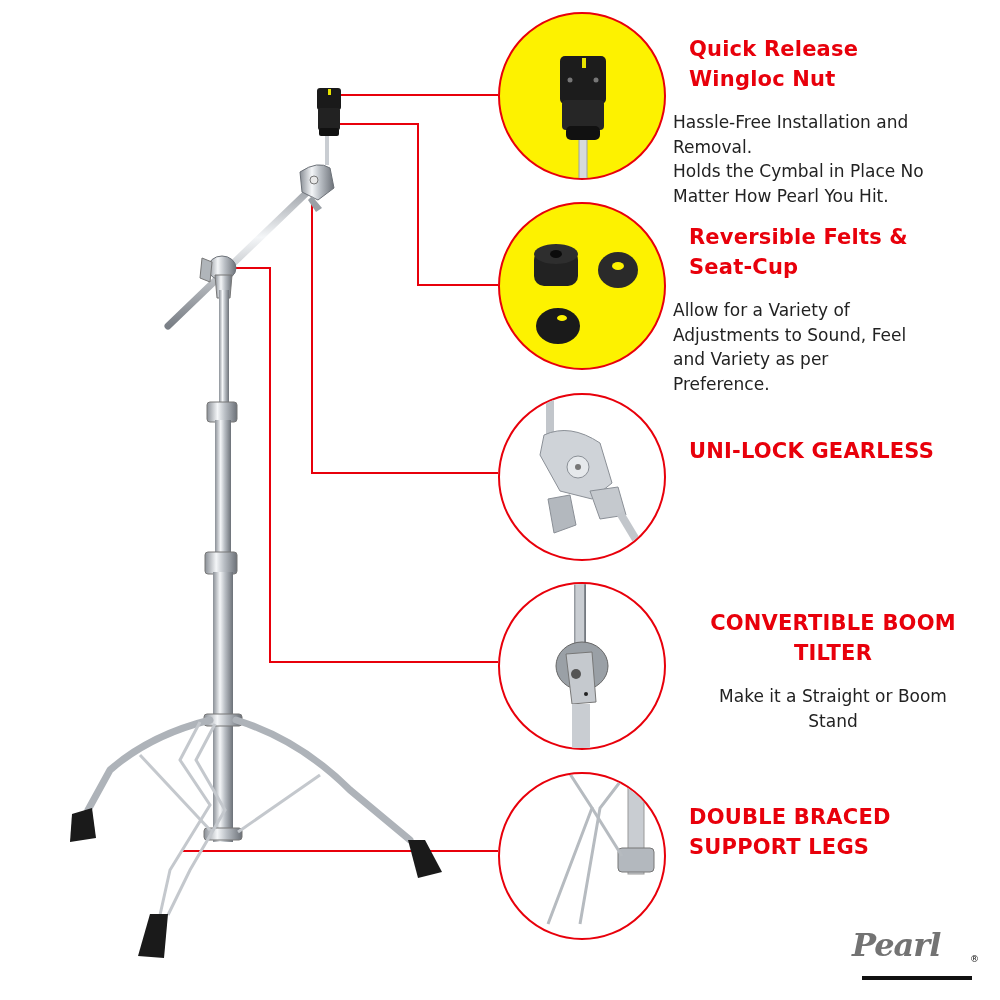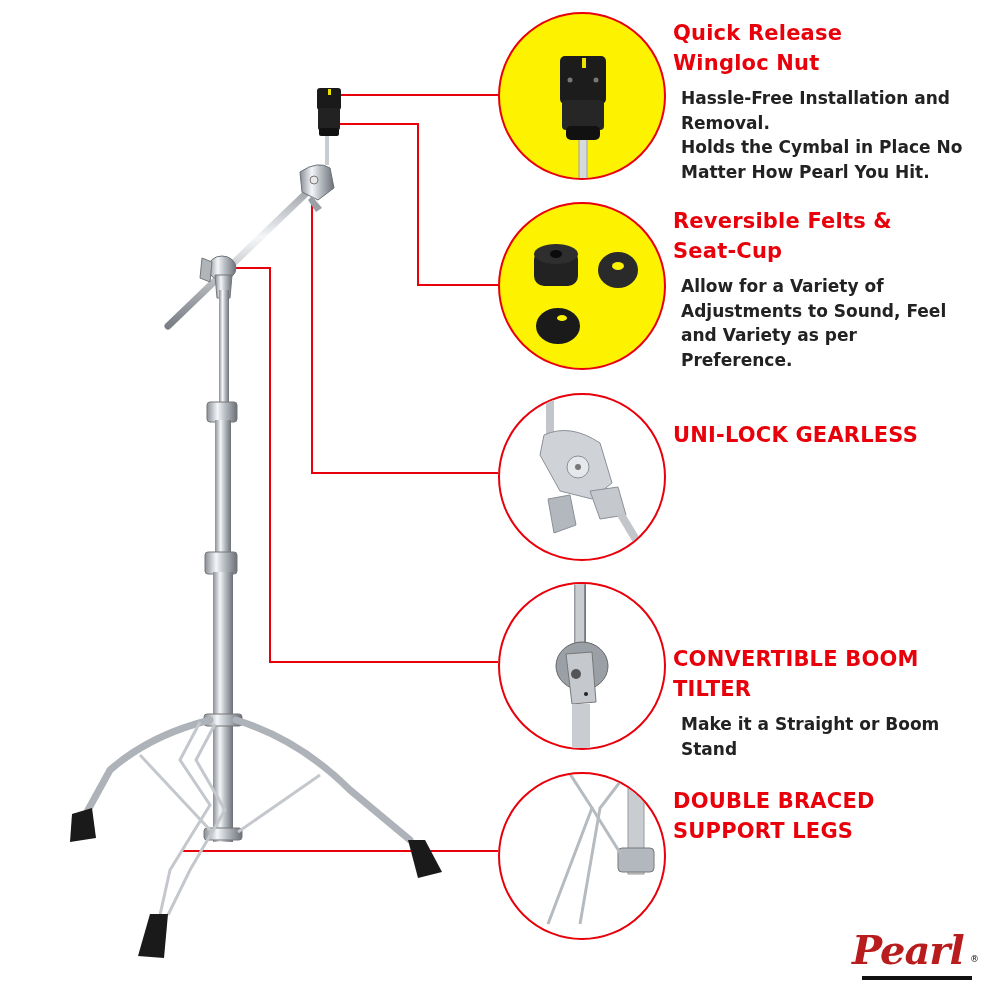--- a/index.html
+++ b/index.html
@@ -1,27 +1,27 @@
 <!DOCTYPE html>
 <html><head>
 <meta charset="utf-8">
 <style>
   html,body{margin:0;padding:0;background:#fff;}
   body{width:1000px;height:1000px;position:relative;overflow:hidden;font-family:"Liberation Sans",sans-serif;}
   .stage{position:absolute;left:0;top:0;width:1000px;height:1000px;}
   svg.art{position:absolute;left:0;top:0;}
   .feature{position:absolute;left:673px;width:320px;}
-  .feature h2{margin:0;color:#e8000b;font-family:"DejaVu Sans",sans-serif;font-weight:bold;font-size:21px;line-height:30px;letter-spacing:0.2px;}
-  .feature p{margin:8px;color:#222;font-family:"DejaVu Sans",sans-serif;font-size:17px;line-height:24.5px;font-weight:bold;}
+  .feature h2{margin:16px;color:#e8000b;font-family:"DejaVu Sans",sans-serif;font-weight:bold;font-size:21px;line-height:30px;letter-spacing:0.2px;}
+  .feature p{margin:0;color:#222;font-family:"DejaVu Sans",sans-serif;font-size:17px;line-height:24.5px;}
   .circle{position:absolute;left:498px;width:168px;height:168px;border-radius:50%;border:2.5px solid #e8000b;box-sizing:border-box;overflow:hidden;}
   .circle.yellow{background:#fdf200;}
   .circle.white{background:#fff;}
   .circle svg{position:absolute;left:0;top:0;}
   .logo{position:absolute;left:852px;top:926px;width:130px;height:60px;}
-  .logo-text{position:absolute;left:0;top:0;font-family:"DejaVu Serif",serif;font-style:italic;font-weight:bold;font-size:40px;color:#b91c1c;letter-spacing:-1px;text-align:right;}
+  .logo-text{position:absolute;left:0;top:0;font-family:"DejaVu Serif",serif;font-style:italic;font-weight:bold;font-size:32px;color:#737373;letter-spacing:-1px;text-align:right;}
   .logo-bar{position:absolute;left:10px;top:50px;width:110px;height:4px;background:#111;}
   .logo-reg{position:absolute;left:118px;top:28px;font-size:9px;color:#111;font-family:"DejaVu Sans",sans-serif;}
 </style>
 </head>
 <body>
 
 <div class="stage">
 
   <svg class="art" width="1000" height="1000" viewBox="0 0 1000 1000">
     <defs>
@@ -166,21 +166,21 @@
       <span>Adjustments to Sound, Feel</span><br>
       <span>and Variety as per</span><br>
       <span>Preference.</span>
     </p>
   </div>
 
   <div class="feature" style="top:420px;">
     <h2><span>UNI-LOCK GEARLESS</span><br></h2>
   </div>
 
-  <div class="feature" style="top:644px;">
+  <div class="feature" style="top:592px;text-align:center;">
     <h2><span>CONVERTIBLE BOOM</span><br><span>TILTER</span></h2>
     <p>
       <span>Make it a Straight or Boom</span><br>
       <span>Stand</span>
     </p>
   </div>
 
   <div class="feature" style="top:786px;">
     <h2><span>DOUBLE BRACED</span><br><span>SUPPORT LEGS</span></h2>
   </div>

